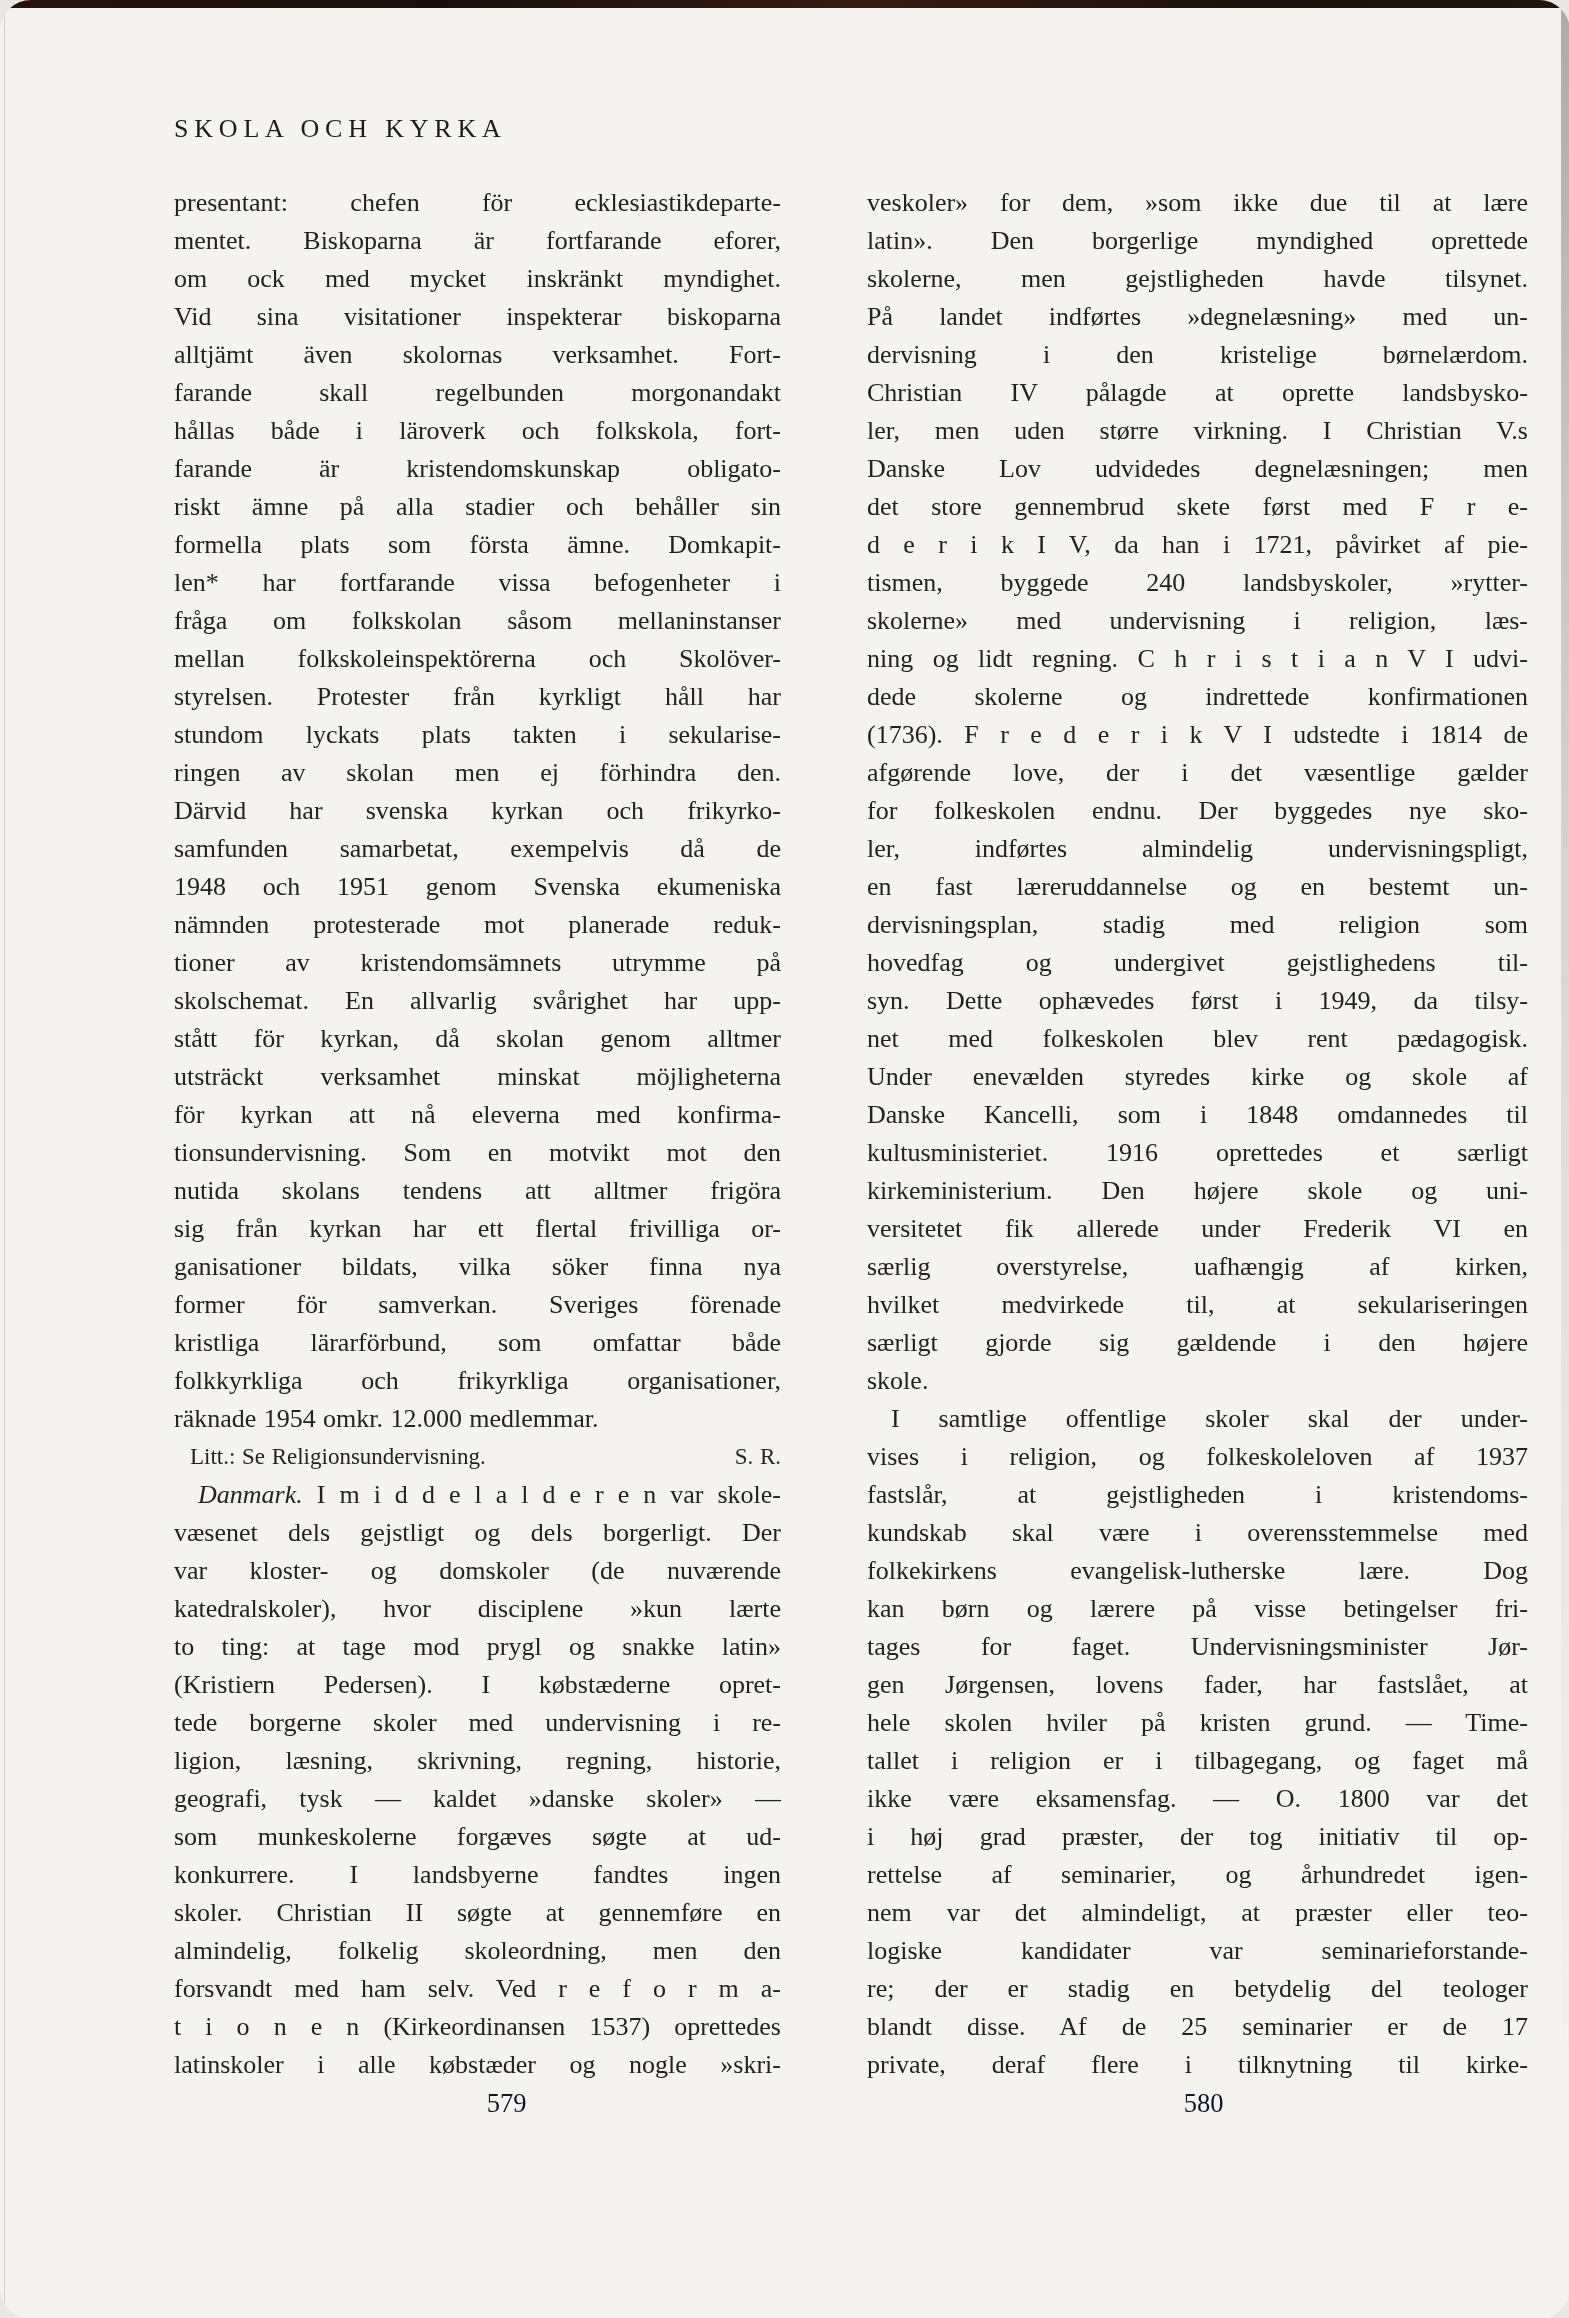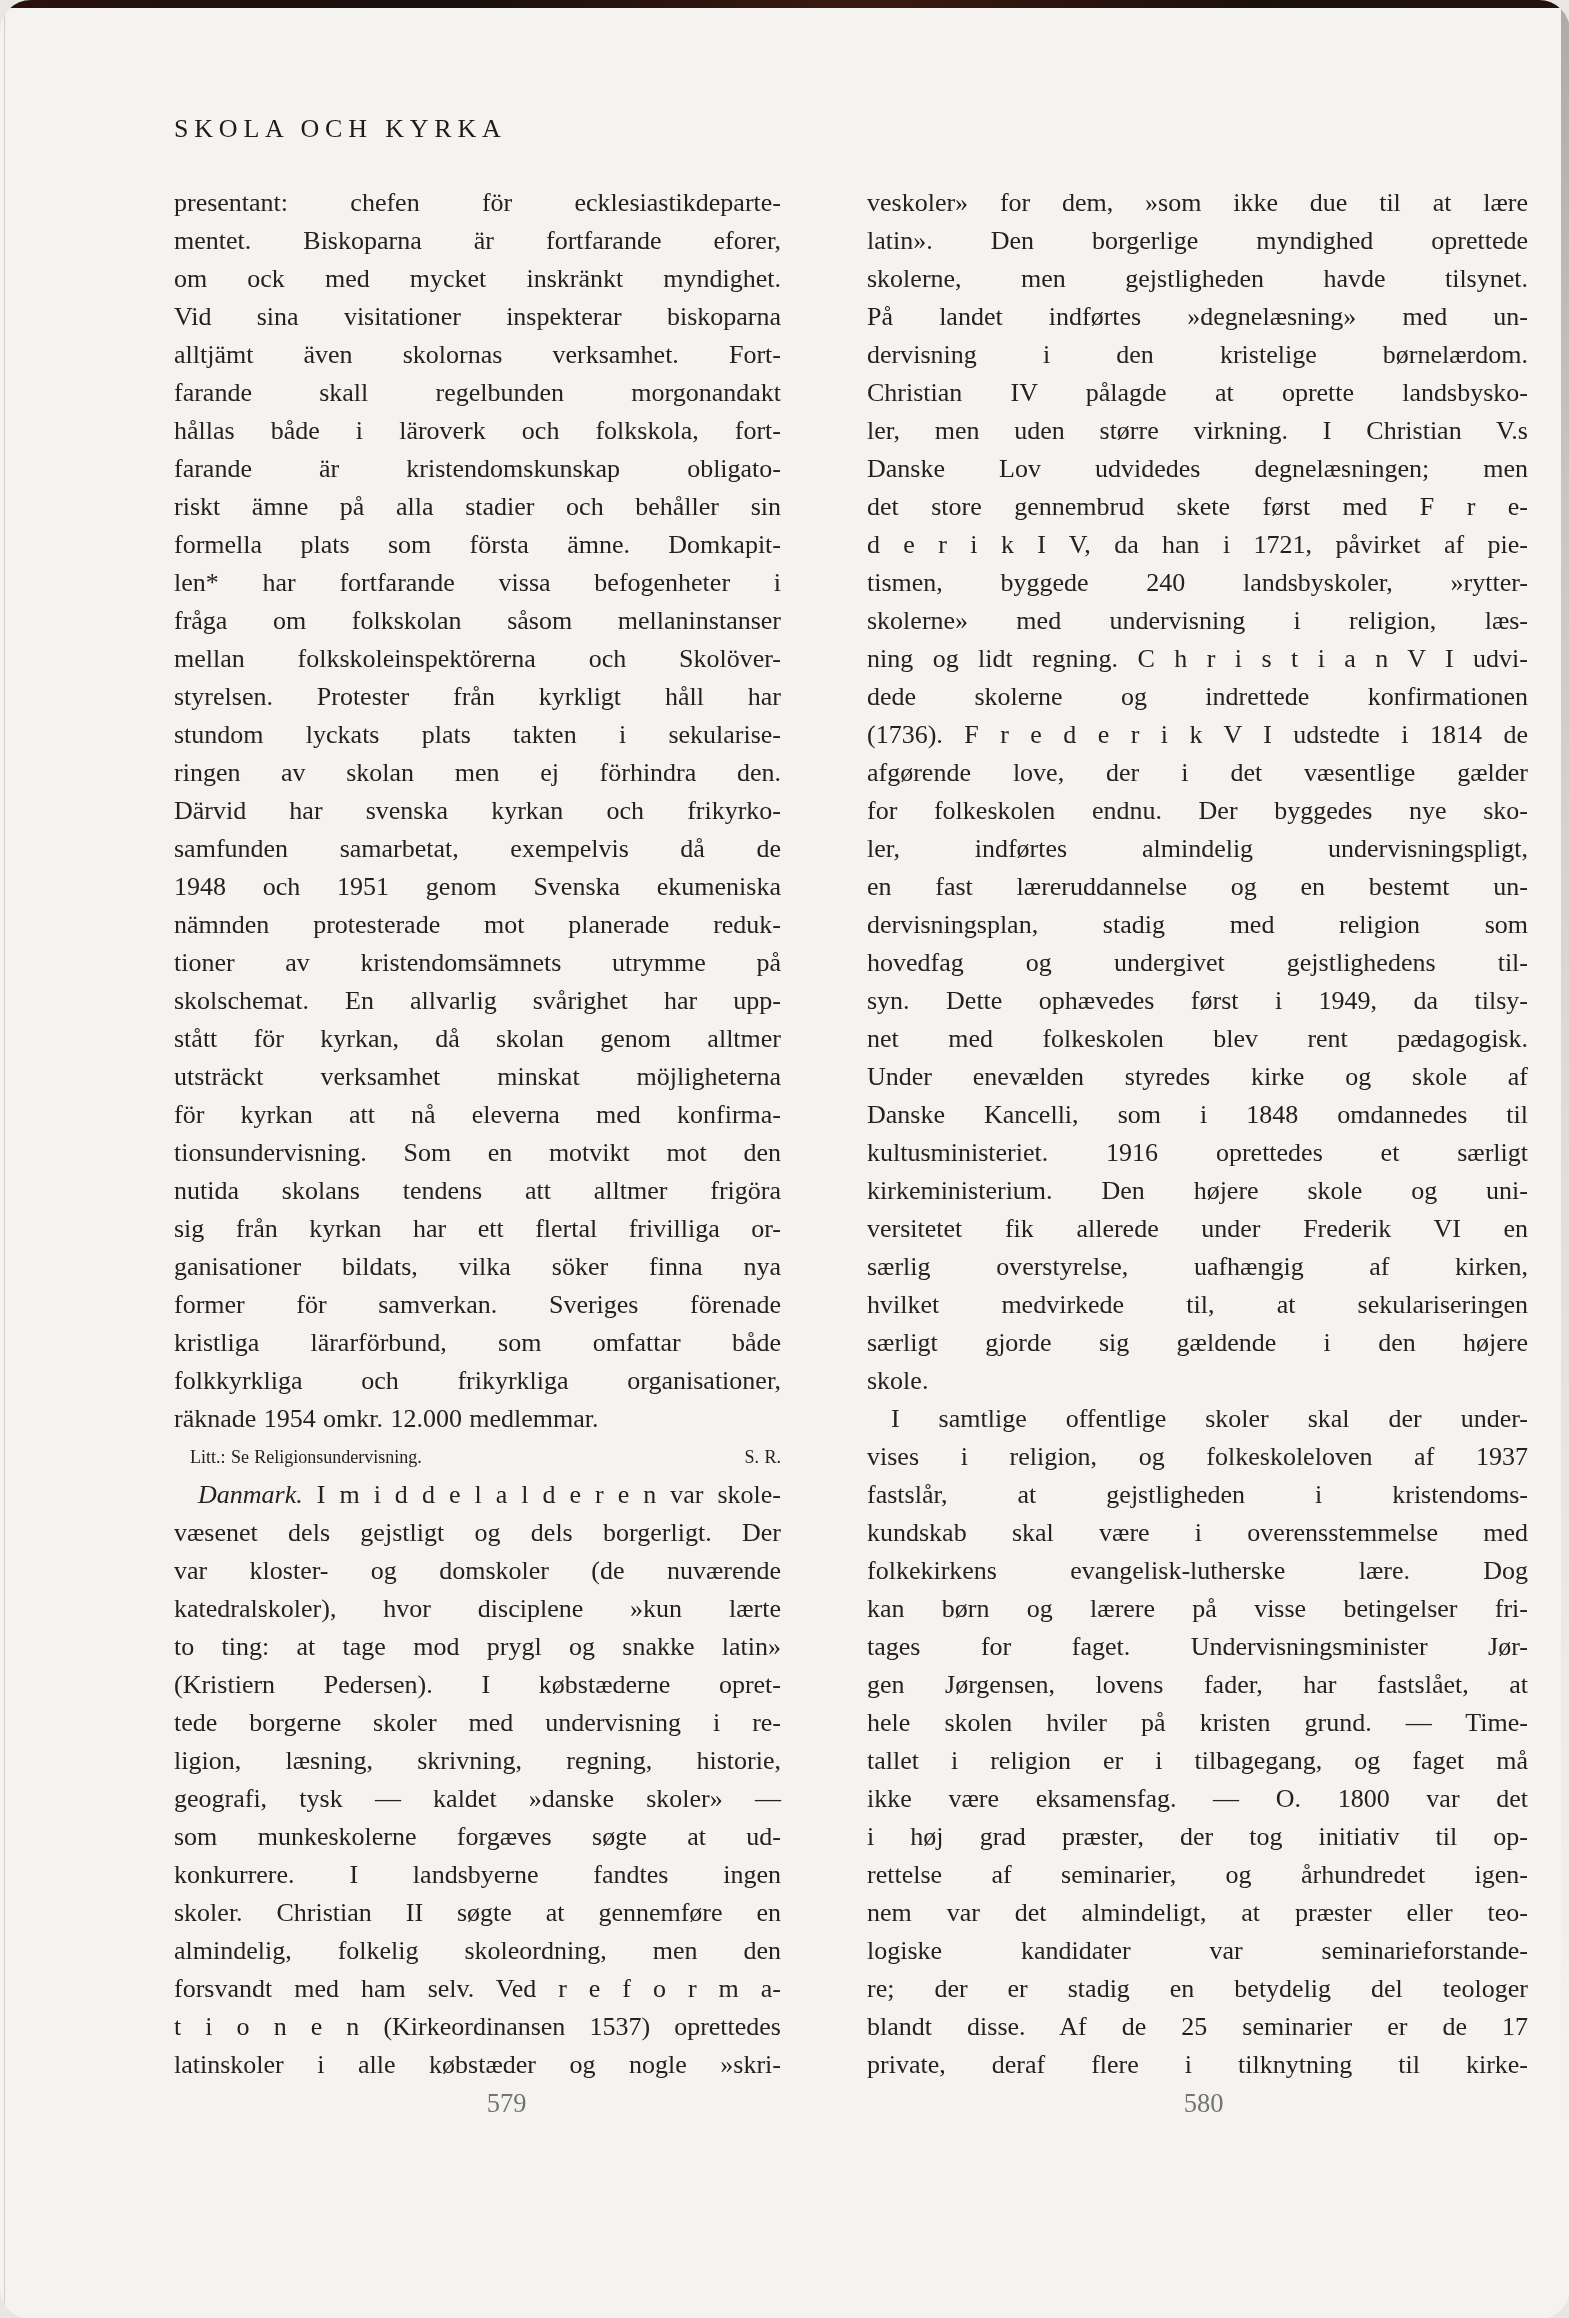--- a/index.html
+++ b/index.html
@@ -40,26 +40,26 @@
   }
   .column{position:absolute;top:184px;font-size:26px;word-spacing:0.9px;}
   #col-left{left:174px;width:607px;}
   #col-right{left:867px;width:661px;}
   .line{
     height:38px;line-height:38px;
     text-align:justify;text-align-last:justify;
     white-space:normal;overflow:visible;
   }
   .line.nj{text-align:right;text-align-last:left;}
-  .line.small{font-size:18px;}
+  .line.small{font-size:23px;}
   .line.split{display:flex;justify-content:space-between;text-align:left;text-align-last:left;}
   .ital{font-style:italic;}
   .pagenum{
     position:absolute;top:2088px;width:115px;
-    font-size:26.5px;text-align:center;color:#737373;
+    font-size:26.5px;text-align:center;color:#0f172a;
   }
   #pagenum-left{left:449px;}
   #pagenum-right{left:1146px;}
 </style>
 </head>
 <body>
 
 <div id="scan-page">
   <div id="top-band"></div>
   <div id="left-edge"></div>

